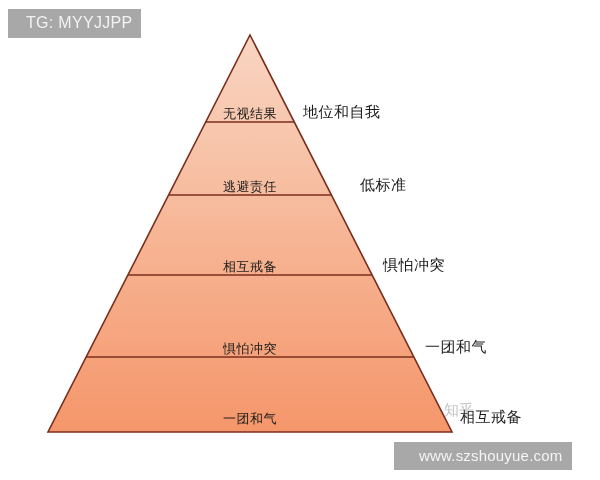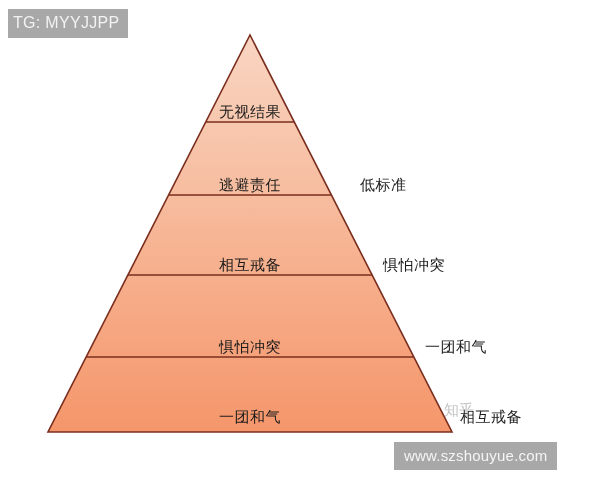--- a/index.html
+++ b/index.html
@@ -27,24 +27,24 @@
     width: 600px;
     height: 480px;
   }
 
   
   .tier-label {
     position: absolute;
     transform: translate(-50%, -100%);
     white-space: nowrap;
     color: #1b1b1b;
-    font-size: 15px;
+    font-size: 13px;
     line-height: 1;
     letter-spacing: 0.5px;
-    font-family: Liberation Serif, serif;
+    font-family: Liberation Sans, sans-serif;
   }
 
   
   .outer-label {
     position: absolute;
     transform: translateY(-100%);
     white-space: nowrap;
     color: #1b1b1b;
     font-size: 15px;
     line-height: 1;
@@ -54,35 +54,35 @@
 
   
   #tg-badge {
     position: absolute;
     left: 8px;
     top: 9px;
     background: #a8a8a8;
     color: #f2f2f2;
     font-size: 16px;
     line-height: 1;
-    padding: 6px 9px 7px 5px;
+    padding: 6px 9px 7px 18px;
     letter-spacing: 0.3px;
     font-family: "Liberation Sans", "DejaVu Sans", sans-serif;
   }
 
   
   #site-watermark {
     position: absolute;
     left: 394px;
     top: 442px;
     background: #a8a8a8;
     color: #f4f4f4;
     font-size: 15px;
     line-height: 1;
-    padding: 6px 10px 7px 10px;
+    padding: 6px 10px 7px 25px;
     letter-spacing: 0.2px;
     font-family: "Liberation Sans", "DejaVu Sans", sans-serif;
   }
 
   
   #zhihu-watermark {
     position: absolute;
     left: 444px;
     top: 404px;
     color: rgba(120,120,120,0.45);
@@ -118,20 +118,21 @@
   <div class="tier-label" style="left:250px; top:120px;">无视结果</div>
 
   <div class="tier-label" style="left:250px; top:193px;">逃避责任</div>
 
   <div class="tier-label" style="left:250px; top:273px;">相互戒备</div>
 
   <div class="tier-label" style="left:250px; top:355px;">惧怕冲突</div>
 
   <div class="tier-label" style="left:250px; top:425px;">一团和气</div>
 
+  <div class="outer-label" style="left:303px; top:120px;">地位和自我</div>
 
   <div class="outer-label" style="left:348px; top:193px;margin-left:12px;">低标准</div>
 
   <div class="outer-label" style="left:383px; top:273px;">惧怕冲突</div>
 
   <div class="outer-label" style="left:425px; top:355px;">一团和气</div>
 
   <div class="outer-label" style="left:460px; top:425px;">相互戒备</div>
 
   <div id="zhihu-watermark">知乎</div>

